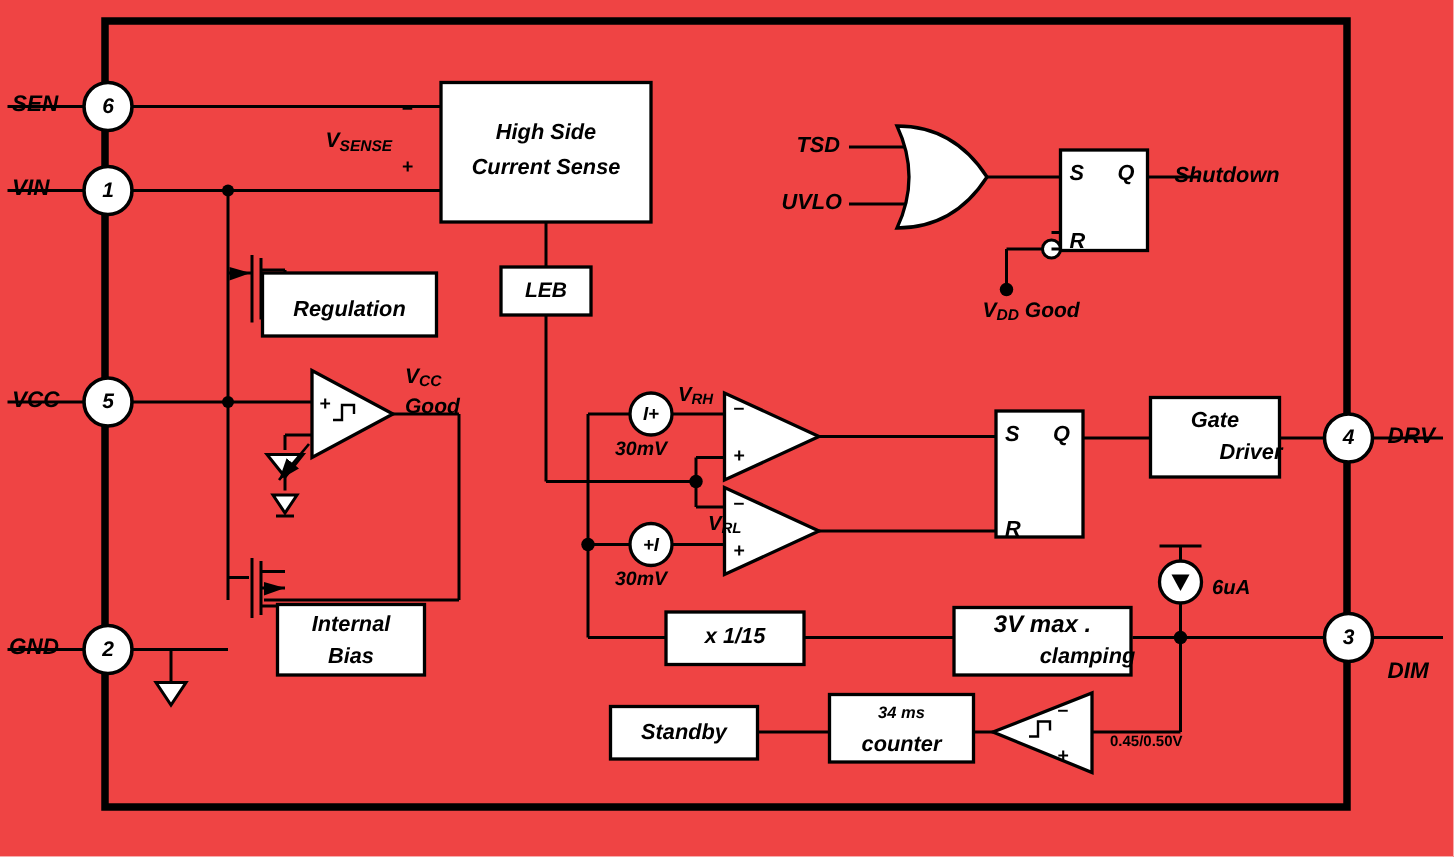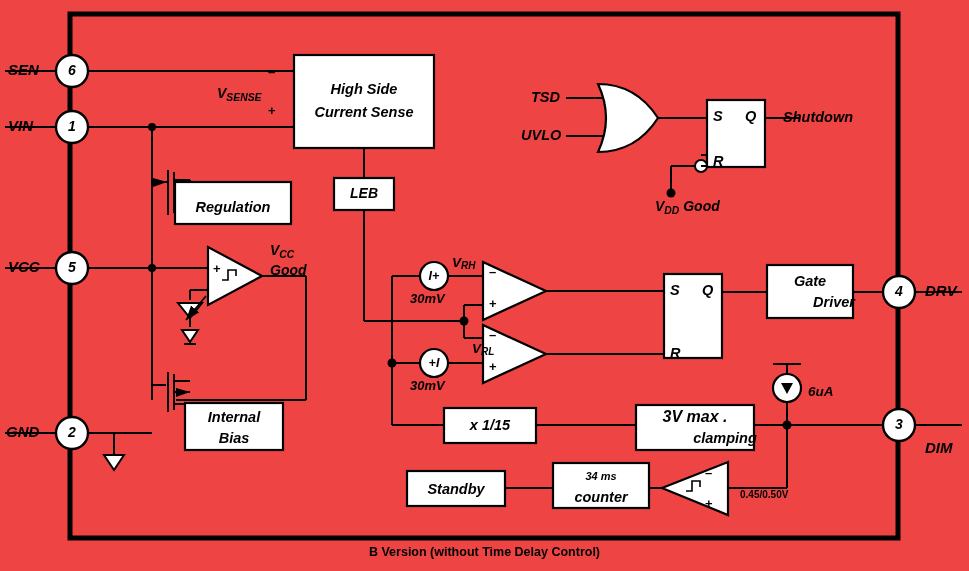--- a/index.html
+++ b/index.html
@@ -309,15 +309,14 @@
 
   <div class="lbl" style="left:808px; top:384px; font-size:13.5px;">6uA</div>
 
   <div class="lbl ctr" style="left:456px; top:489px; font-size:14.5px;">Standby</div>
   <div class="lbl ctr" style="left:601px; top:476px; font-size:11px;">34 ms</div>
   <div class="lbl ctr" style="left:601px; top:497px; font-size:14.5px;">counter</div>
   <div class="lbl opsign" style="left:705px; top:466px;">–</div>
   <div class="lbl opsign" style="left:705px; top:497px;">+</div>
   <div class="lbl plain" style="left:740px; top:489px; font-size:10px; font-style:normal;">0.45/0.50V</div>
 
-  <div class="caption" style="top:545px;">B Version (without Time Delay Control)</div>
 
 </div>
 
 </body></html>

